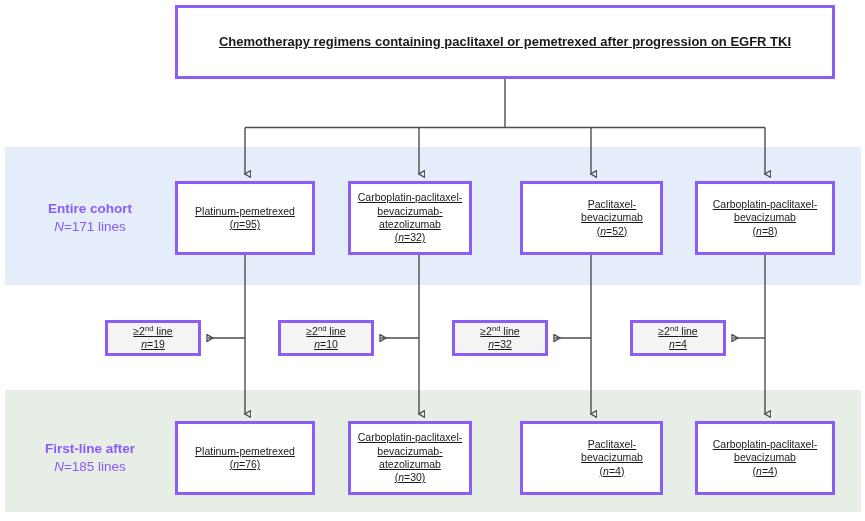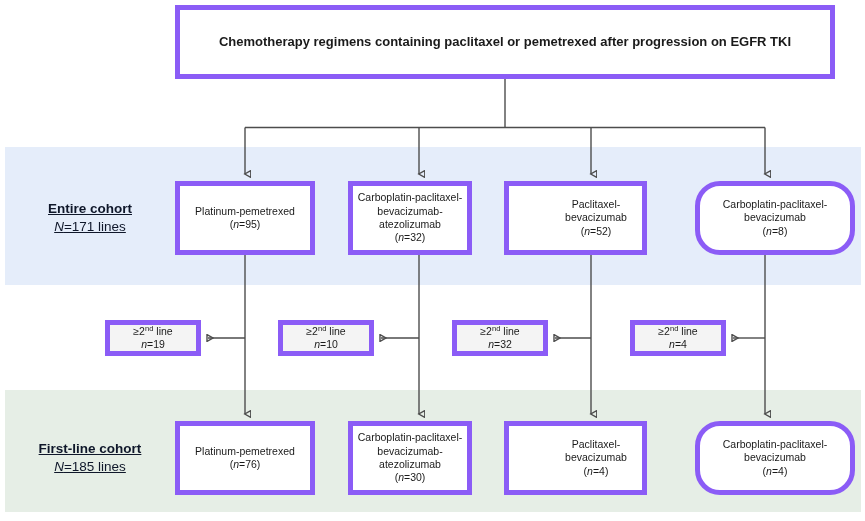--- a/index.html
+++ b/index.html
@@ -28,52 +28,52 @@
     background: #e5edfa;
   }
   .band-firstline {
     top: 390px;
     height: 122px;
     background: #e6eee6;
   }
   .cohort-label {
     position: absolute;
     text-align: center;
-    color: #0f172a;
+    color: #8b5cf6;
     line-height: 1.35;
     width: 160px;
     left: 10px;
-    text-decoration: underline;
   }
   .cohort-label .title {
     font-weight: bold;
     font-size: 13.5px;
     display: block;
   }
   .cohort-label .sub {
     font-size: 13.5px;
     display: block;
   }
   .cohort-label .sub i {
     font-style: italic;
   }
   #label-entire { top: 200px; }
   #label-firstline { top: 440px; }
 
   .node {
     position: absolute;
     box-sizing: border-box;
-    border: 5px solid #8b5cf6;
+    border: 3px solid #8b5cf6;
     background: #ffffff;
     display: flex;
     align-items: center;
     justify-content: center;
     text-align: center;
     color: #1a1a1a;
     line-height: 1.28;
+    text-decoration: underline;
   }
   .node .txt { display: block; padding: 0 4px; }
   .node i { font-style: italic; }
 
   .node-root {
     left: 175px;
     top: 5px;
     width: 660px;
     height: 74px;
     font-size: 13px;
@@ -81,22 +81,22 @@
   }
   .node-reg {
     font-size: 10.5px;
     height: 74px;
   }
   .row-top { top: 181px; }
   .row-bottom { top: 421px; }
 
   .col1 { left: 175px; width: 140px; }
   .col2 { left: 348px; width: 124px; }
-  .col3 { left: 504px; width: 143px; padding-left: 41px; }
-  .col4 { left: 695px; width: 160px; border-radius: 25px; }
+  .col3 { left: 520px; width: 143px; padding-left: 41px; }
+  .col4 { left: 695px; width: 140px; }
 
   .node-line {
     font-size: 10.5px;
     height: 36px;
     top: 320px;
     background: #f4f4f4;
   }
   .lcol1 { left: 105px; width: 96px; }
   .lcol2 { left: 278px; width: 96px; }
   .lcol3 { left: 452px; width: 96px; }
@@ -162,21 +162,21 @@
   <div class="node node-root">
     <span class="txt">Chemotherapy regimens containing paclitaxel or pemetrexed after progression on EGFR TKI</span>
   </div>
 
   <div class="cohort-label" id="label-entire">
     <span class="title">Entire cohort</span>
     <span class="sub"><i>N</i><span>=171 lines</span></span>
   </div>
 
   <div class="cohort-label" id="label-firstline">
-    <span class="title">First-line cohort</span>
+    <span class="title">First-line after</span>
     <span class="sub"><i>N</i><span>=185 lines</span></span>
   </div>
 
   <div class="node node-reg row-top col1">
     <span class="txt">
       <span>Platinum-pemetrexed</span><br>
       <span><span>(</span><i>n</i><span>=95)</span></span>
     </span>
   </div>
 

